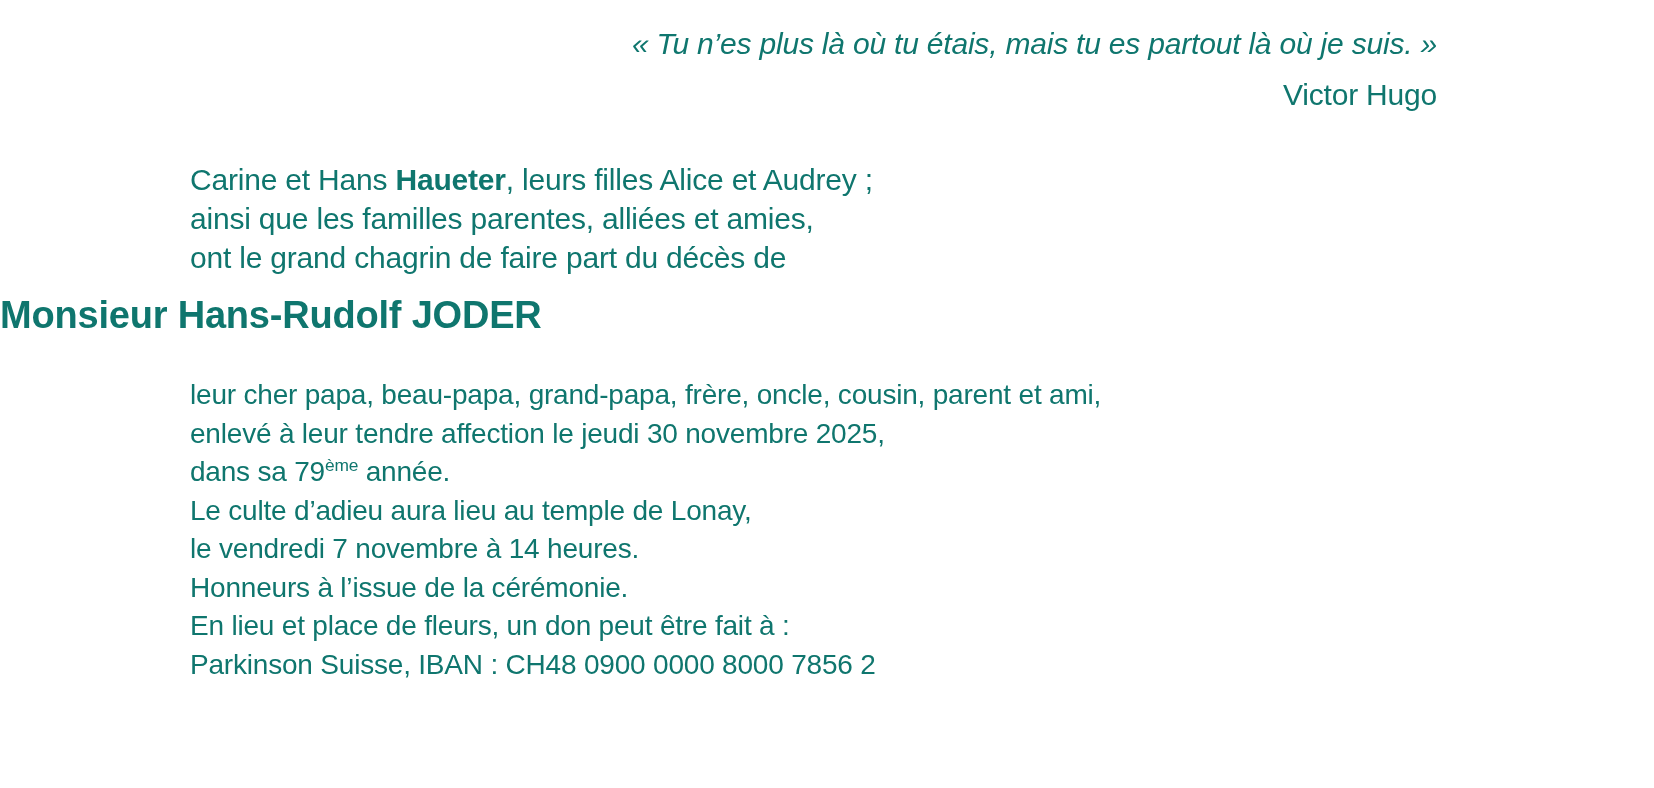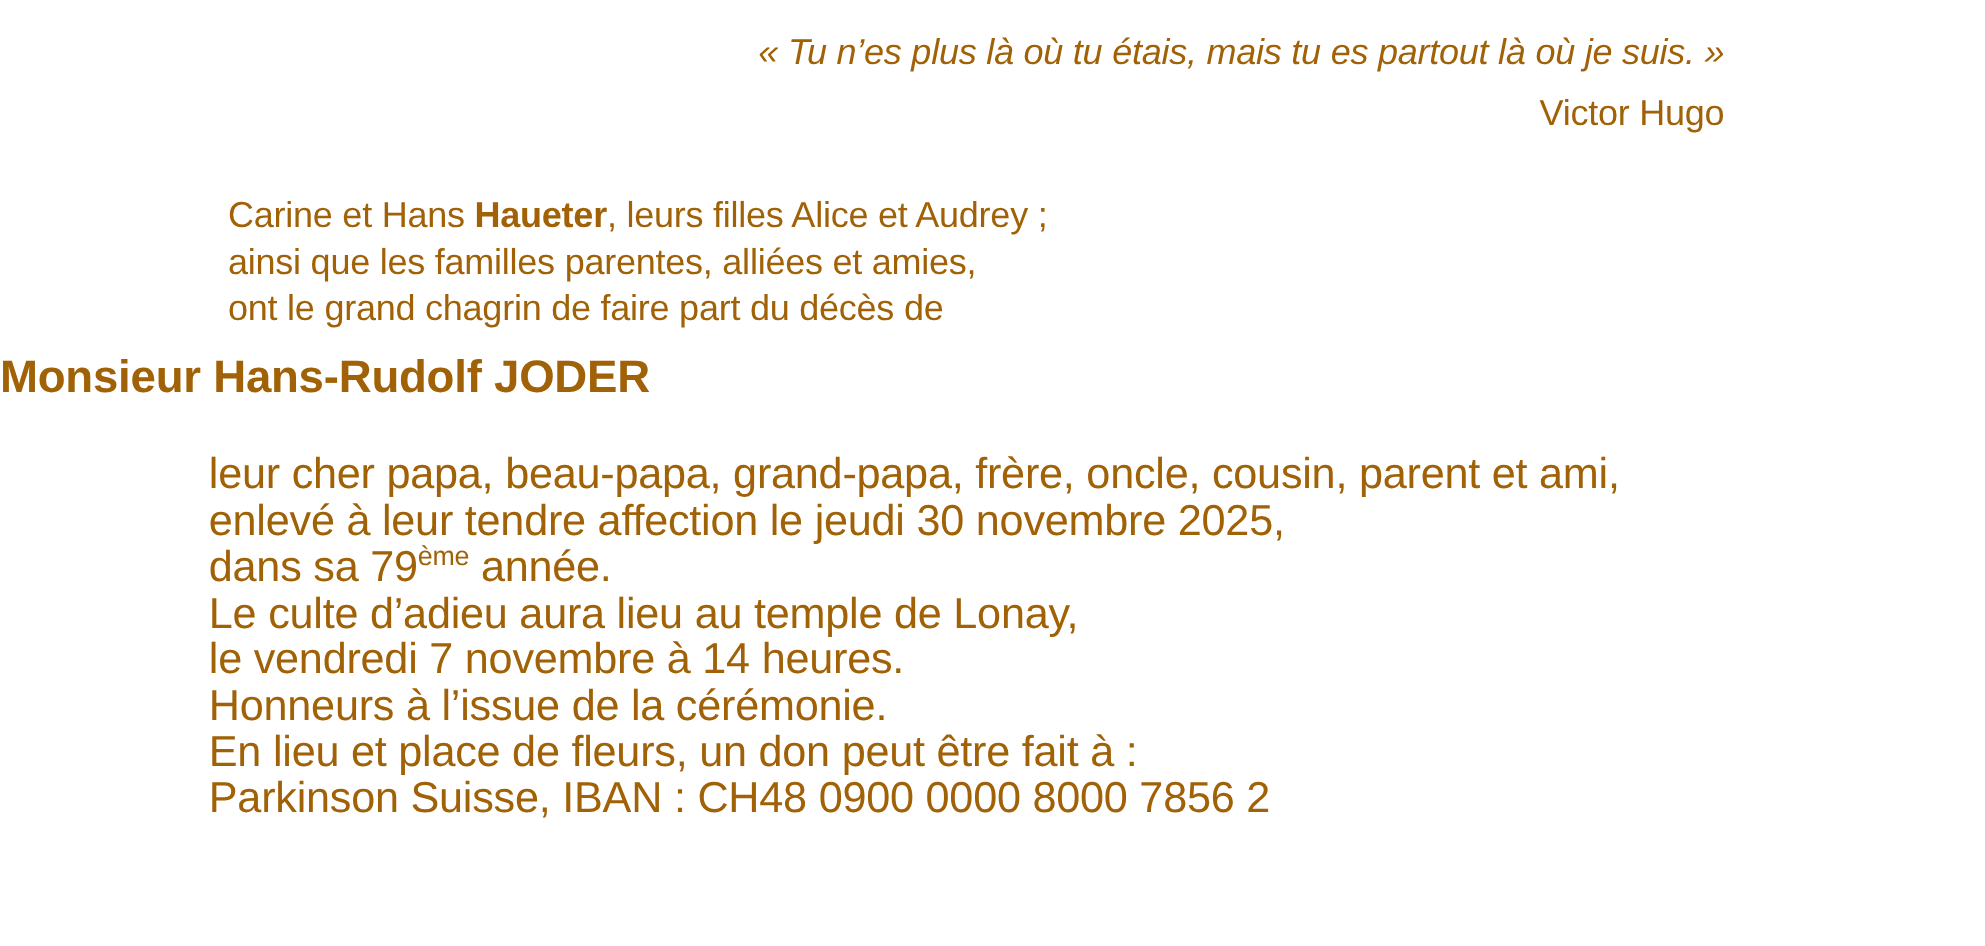--- a/index.html
+++ b/index.html
@@ -5,21 +5,21 @@
   html, body {
     margin: 0;
     padding: 0;
     background: #ffffff;
   }
   .page {
     position: relative;
     width: 1654px;
     height: 788px;
     background: #ffffff;
-    color: #a16207;
+    color: #0f766e;
     font-family: "Liberation Sans", "DejaVu Sans", sans-serif;
     overflow: hidden;
     letter-spacing: -0.2px;
   }
   .quote-block {
     position: absolute;
     top: 24px;
     right: 217px;
     text-align: right;
     font-size: 30px;
@@ -56,22 +56,22 @@
     width: 100%;
     margin: 0;
     text-align: left;
     font-size: 38px;
     font-weight: bold;
     line-height: 46px;
   }
   .body-block {
     position: absolute;
     top: 376px;
-    left: 174px;
-    font-size: 36px;
+    left: 190px;
+    font-size: 28px;
     line-height: 38.5px;
   }
   .sup {
     font-size: 62%;
     vertical-align: super;
     line-height: 0;
   }
 </style>
 </head>
 <body>

